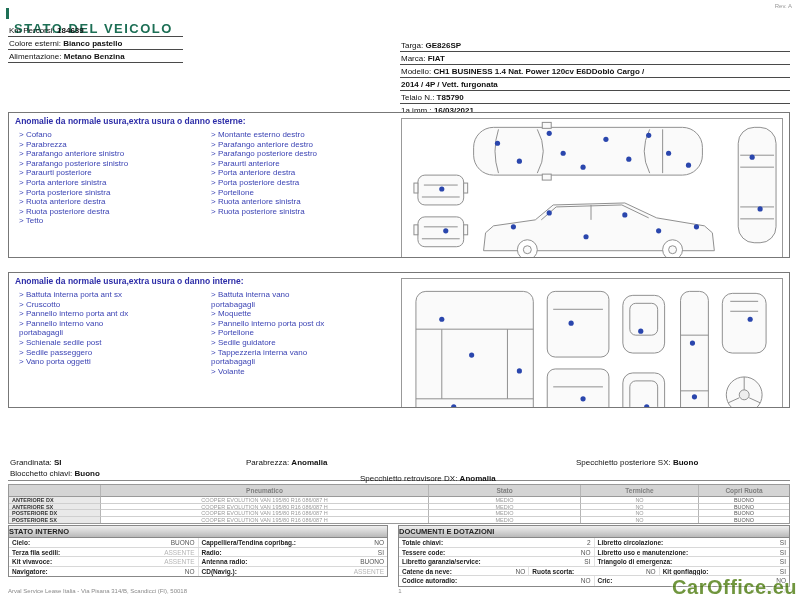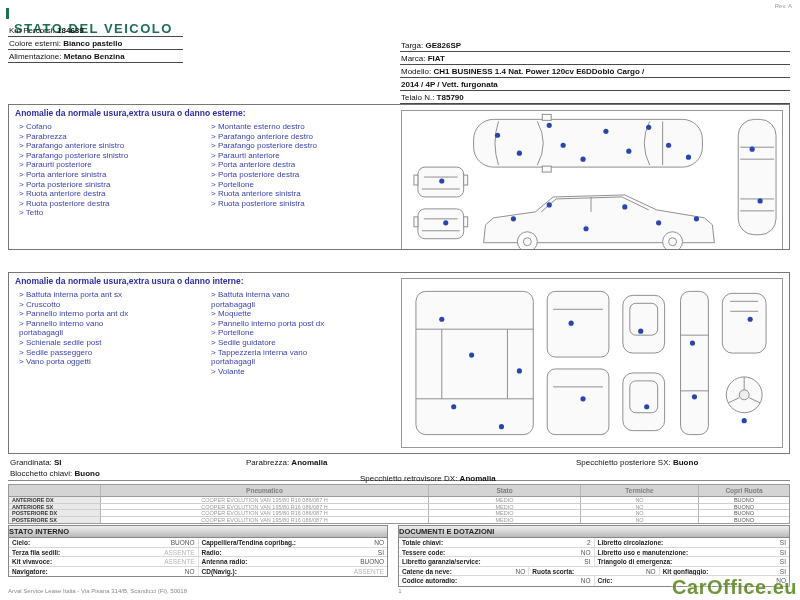--- a/index.html
+++ b/index.html
@@ -8,22 +8,22 @@
   #page{position:relative;width:800px;height:600px;background:#fff;outline:1px solid #cfcfcf;overflow:hidden}
   #title-mark{position:absolute;left:6px;top:8px;width:3px;height:11px;background:var(--green,#1d6f55)}
   #title{position:absolute;left:14px;top:21px;font-size:13px;font-weight:bold;letter-spacing:1.5px;color:var(--green,#1d6f55)}
   #rev{position:absolute;right:8px;top:3px;font-size:6px;color:#999}
   .fields{position:absolute;font-size:8px;color:#111}
   #veh-left{left:8px;top:24px;width:175px}
   #veh-right{left:400px;top:39px;width:390px}
   .frow{line-height:13px;min-height:13px;white-space:pre-line;background:linear-gradient(to top,#4a4a4a 1px,transparent 1px);background-size:100% 13px;background-repeat:repeat-y;padding-left:1px}
   .frow .val{font-weight:bold}
   .sec{position:absolute;left:8px;width:782px;border:1px solid #777;overflow:hidden;background:#fff}
-  #sec-ext{top:104px;height:146px}
-  #sec-int{top:272px;height:182px}
+  #sec-ext{top:112px;height:146px}
+  #sec-int{top:272px;height:136px}
   .sec-header{position:absolute;top:3px;left:6px;font-size:8.5px;font-weight:bold;color:#2d2da8}
   .anom-cols{position:absolute;top:17px;left:10px;display:flex}
   .anom-col{width:192px}
   .anom-item{font-size:8px;line-height:9.6px;color:var(--blue,#3c44b4);white-space:pre-line}
   .diagram{position:absolute;right:6px;top:5px;border:1px solid #999;background:#fff}
   #diag-ext{width:382px;height:154px}
   #diag-int{width:382px;height:170px}
   svg{display:block}
   .car{stroke:#8f8f8f;fill:#fafafa}
   .carline{stroke:#8f8f8f;fill:none}

